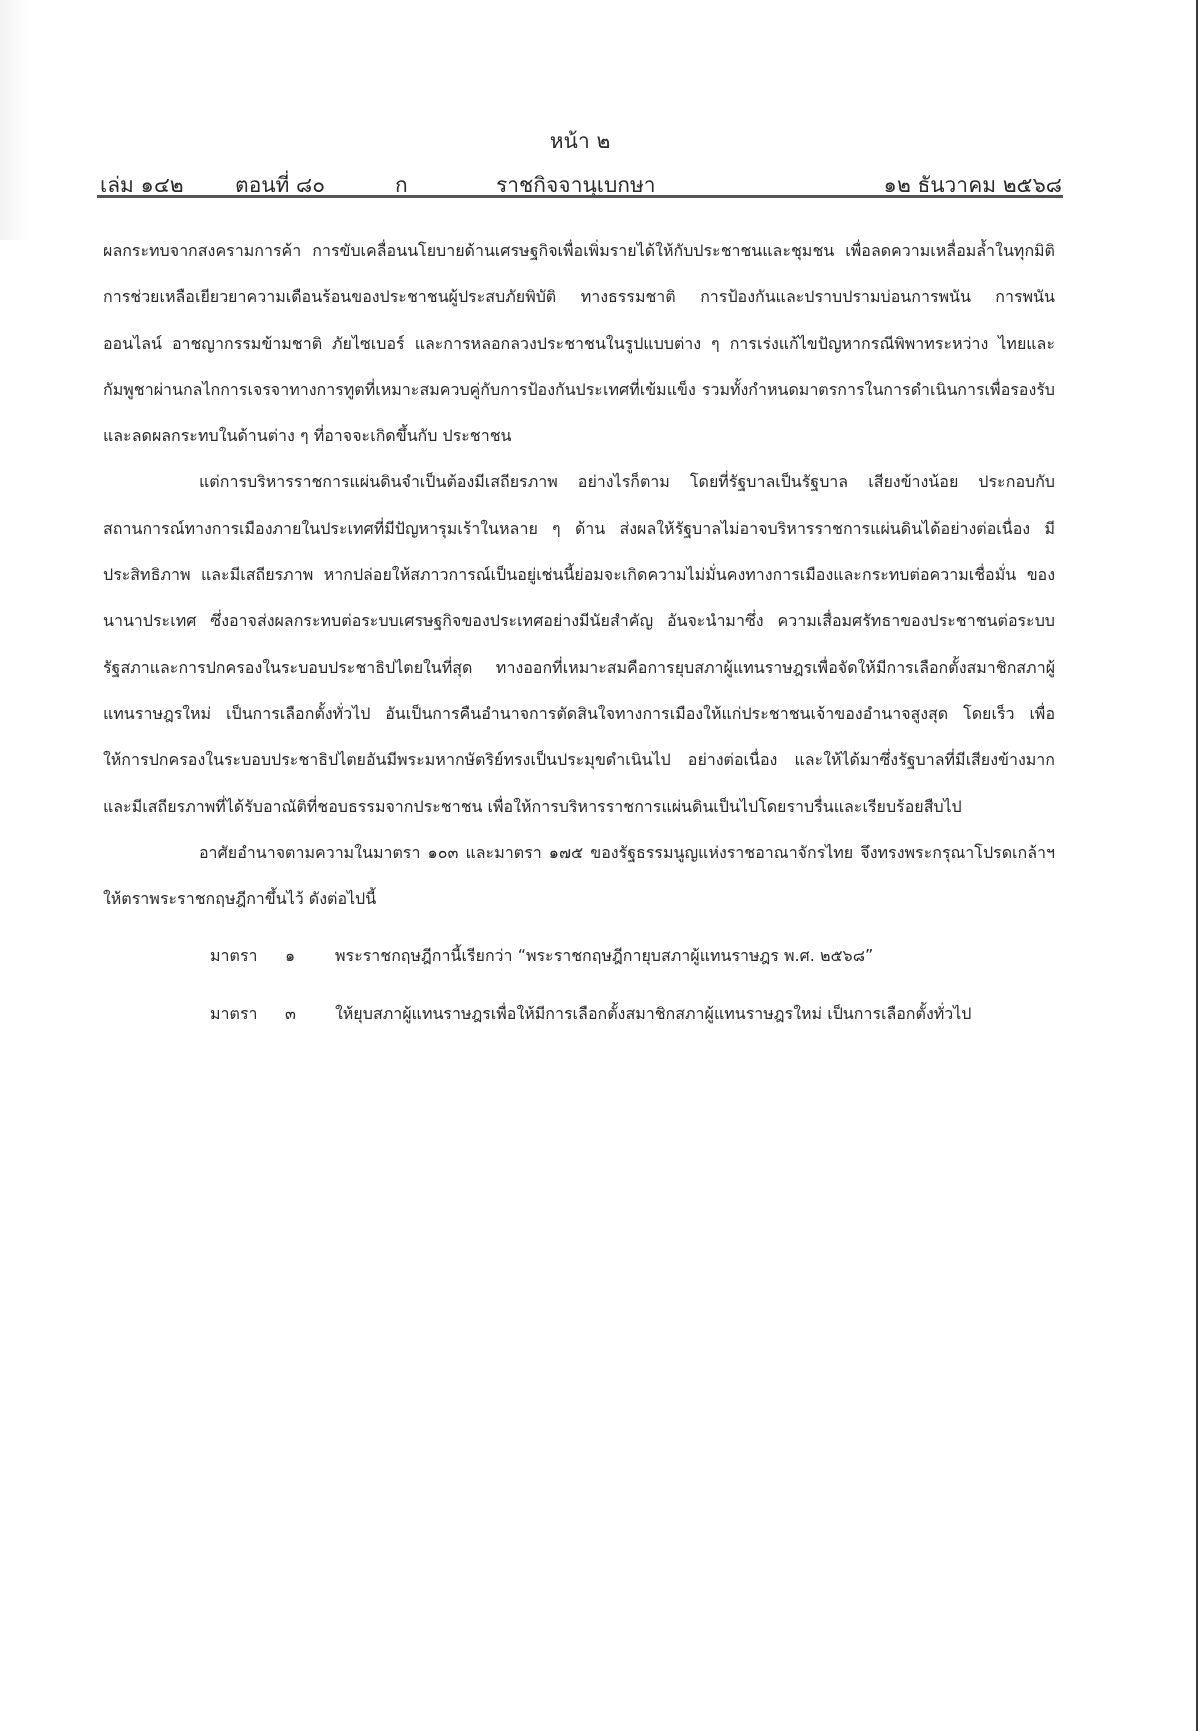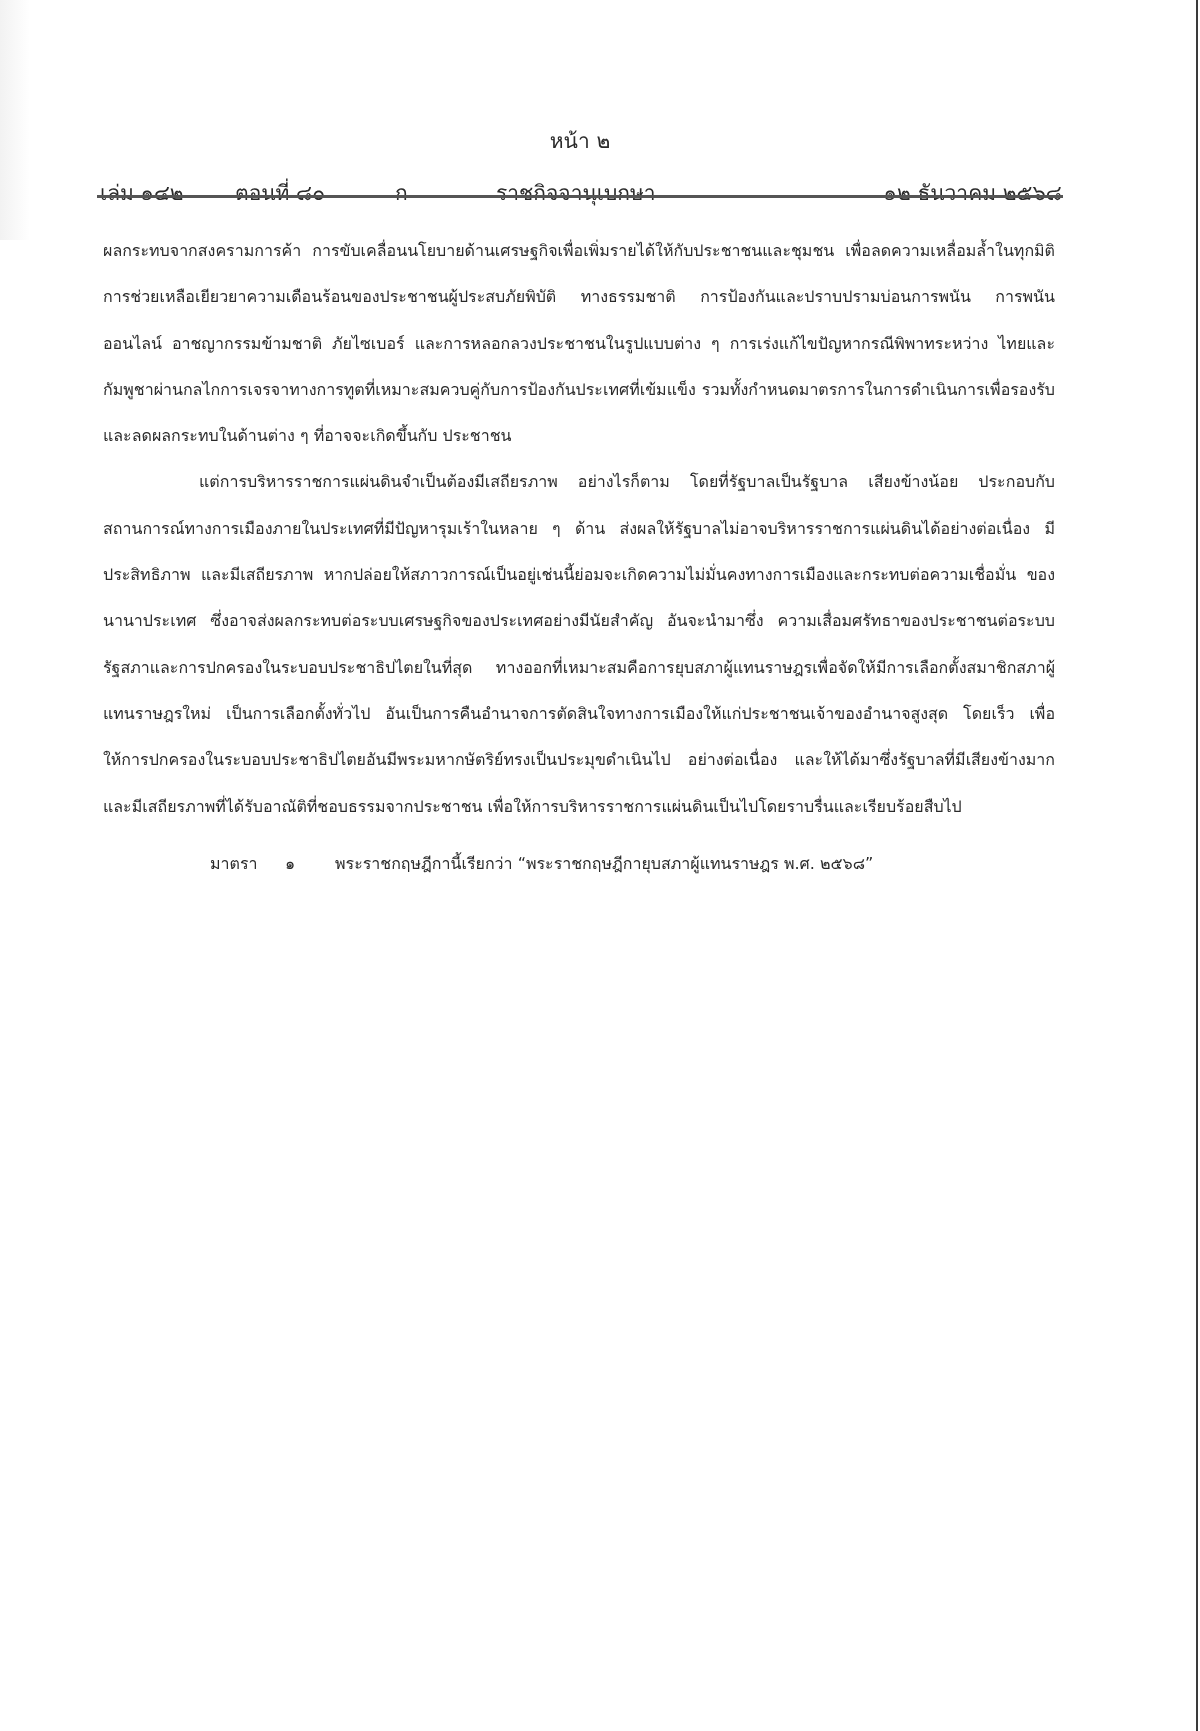--- a/index.html
+++ b/index.html
@@ -4,21 +4,21 @@
 <style>
   html, body { margin: 0; padding: 0; }
   body {
     width: 1200px; height: 1731px; background: #ffffff; position: relative; overflow: hidden;
     font-family: "DejaVu Sans", "Liberation Sans", sans-serif; color: #2a2a2a;
   }
   .page-border { position: absolute; top: 0; right: 2px; width: 2px; height: 1731px; background: #3a3a3a; }
   .left-shade { position: absolute; top: 0; left: 0; width: 30px; height: 240px; background: linear-gradient(to right, #f2f2f2, #ffffff); }
   .page-num { position: absolute; top: 124px; left: 0; width: 1160px; text-align: center; font-size: 21px; }
   .header { position: absolute; top: 160px; left: 100px; width: 962px; height: 32px; font-size: 21px; }
-  .header span { position: absolute; top: 16px; white-space: nowrap; }
+  .header span { position: absolute; top: 8px; white-space: nowrap; }
   .rule { position: absolute; top: 195px; left: 97px; width: 966px; height: 3px; background: #555; }
   .body { position: absolute; top: 228px; left: 103px; width: 952px; font-size: 16px; line-height: 46.3px; }
   .para { margin: 0; text-align: justify; text-align-last: left; }
   .indent { text-indent: 96px; }
   .section { margin: 11px; text-indent: 96px; text-align: justify; text-align-last: left; }
   .section .sec-label { display: inline-block; width: 75px; text-indent: 0; }
   .section .sec-num { display: inline-block; width: 50px; text-indent: 0; }
 </style>
 </head>
 <body>
@@ -33,17 +33,21 @@
   <span style="left:135px;text-align:right;">ตอนที่ ๘๐</span>
   <span style="left:295px;">ก</span>
   <span style="left:396px;">ราชกิจจานุเบกษา</span>
   <span style="right:0px;">๑๒ ธันวาคม ๒๕๖๘</span>
 </div>
 <div class="rule"></div>
 
 <div class="body">
   <p class="para">ผลกระทบจากสงครามการค้า การขับเคลื่อนนโยบายด้านเศรษฐกิจเพื่อเพิ่มรายได้ให้กับประชาชนและชุมชน เพื่อลดความเหลื่อมล้ำในทุกมิติ การช่วยเหลือเยียวยาความเดือนร้อนของประชาชนผู้ประสบภัยพิบัติ ทางธรรมชาติ การป้องกันและปราบปรามบ่อนการพนัน การพนันออนไลน์ อาชญากรรมข้ามชาติ ภัยไซเบอร์ และการหลอกลวงประชาชนในรูปแบบต่าง ๆ การเร่งแก้ไขปัญหากรณีพิพาทระหว่าง ไทยและกัมพูชาผ่านกลไกการเจรจาทางการทูตที่เหมาะสมควบคู่กับการป้องกันประเทศที่เข้มแข็ง รวมทั้งกำหนดมาตรการในการดำเนินการเพื่อรองรับและลดผลกระทบในด้านต่าง ๆ ที่อาจจะเกิดขึ้นกับ ประชาชน</p>
   <p class="para indent">แต่การบริหารราชการแผ่นดินจำเป็นต้องมีเสถียรภาพ อย่างไรก็ตาม โดยที่รัฐบาลเป็นรัฐบาล เสียงข้างน้อย ประกอบกับสถานการณ์ทางการเมืองภายในประเทศที่มีปัญหารุมเร้าในหลาย ๆ ด้าน ส่งผลให้รัฐบาลไม่อาจบริหารราชการแผ่นดินได้อย่างต่อเนื่อง มีประสิทธิภาพ และมีเสถียรภาพ หากปล่อยให้สภาวการณ์เป็นอยู่เช่นนี้ย่อมจะเกิดความไม่มั่นคงทางการเมืองและกระทบต่อความเชื่อมั่น ของนานาประเทศ ซึ่งอาจส่งผลกระทบต่อระบบเศรษฐกิจของประเทศอย่างมีนัยสำคัญ อันจะนำมาซึ่ง ความเสื่อมศรัทธาของประชาชนต่อระบบรัฐสภาและการปกครองในระบอบประชาธิปไตยในที่สุด ทางออกที่เหมาะสมคือการยุบสภาผู้แทนราษฎรเพื่อจัดให้มีการเลือกตั้งสมาชิกสภาผู้แทนราษฎรใหม่ เป็นการเลือกตั้งทั่วไป อันเป็นการคืนอำนาจการตัดสินใจทางการเมืองให้แก่ประชาชนเจ้าของอำนาจสูงสุด โดยเร็ว เพื่อให้การปกครองในระบอบประชาธิปไตยอันมีพระมหากษัตริย์ทรงเป็นประมุขดำเนินไป อย่างต่อเนื่อง และให้ได้มาซึ่งรัฐบาลที่มีเสียงข้างมากและมีเสถียรภาพที่ได้รับอาณัติที่ชอบธรรมจากประชาชน เพื่อให้การบริหารราชการแผ่นดินเป็นไปโดยราบรื่นและเรียบร้อยสืบไป</p>
+  <p class="para indent">อาศัยอำนาจตามความในมาตรา ๑๐๓ และมาตรา ๑๗๕ ของรัฐธรรมนูญแห่งราชอาณาจักรไทย จึงทรงพระกรุณาโปรดเกล้าฯ ให้ตราพระราชกฤษฎีกาขึ้นไว้ ดังต่อไปนี้</p>
 
   <p class="section">
     <span class="sec-label">มาตรา</span><span class="sec-num">๑</span><span>พระราชกฤษฎีกานี้เรียกว่า “พระราชกฤษฎีกายุบสภาผู้แทนราษฎร พ.ศ. ๒๕๖๘”</span>
   </p>
+  <p class="section">
+    <span class="sec-label">มาตรา</span><span class="sec-num">๓</span><span>ให้ยุบสภาผู้แทนราษฎรเพื่อให้มีการเลือกตั้งสมาชิกสภาผู้แทนราษฎรใหม่ เป็นการเลือกตั้งทั่วไป</span>
+  </p>
 </div>
 
 </body></html>

